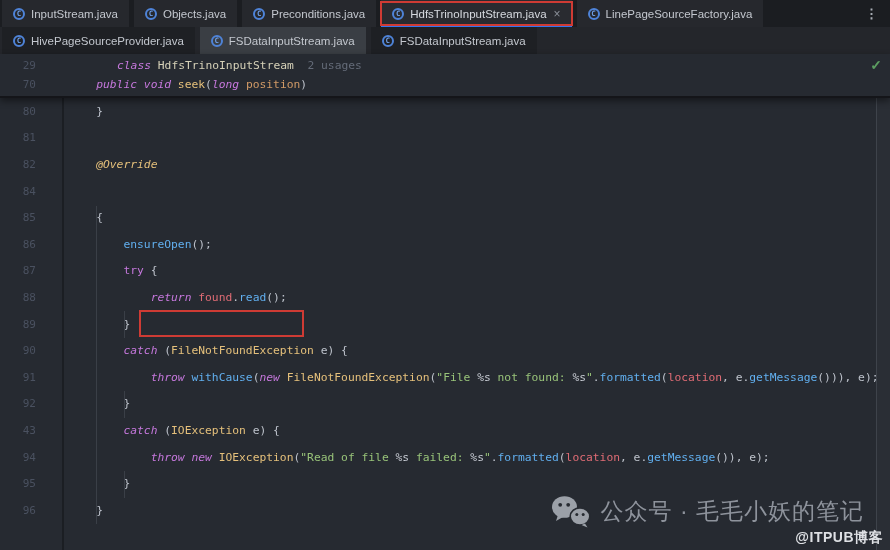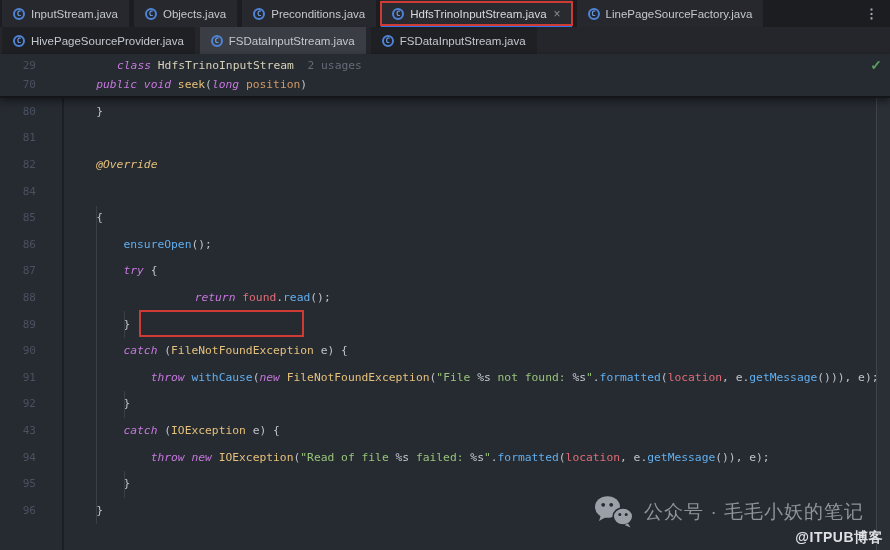--- a/index.html
+++ b/index.html
@@ -77,21 +77,21 @@
     position:absolute;top:3px;right:8px;z-index:4;
     color:#5C9E61;font-size:14px;font-weight:bold;
   }
   .track{
     position:absolute;right:0;top:0;bottom:0;width:13px;z-index:1;
     background:#2A2E35;border-left:1px solid #3E434B;
   }
   
   .wm{
     position:absolute;right:26px;bottom:22px;z-index:5;display:flex;align-items:center;gap:10px;
-    color:#8E939C;font-size:19px;letter-spacing:1px;
+    color:#8E939C;font-size:23px;letter-spacing:1px;
   }
   .itpub{
     position:absolute;right:7px;bottom:3px;z-index:5;
     color:#DEE0E4;font-size:14px;font-weight:bold;letter-spacing:.5px;
   }
 </style>
 </head>
 <body style="--editor-bg: #262A31; --accent-blue: #3574F0; --annotation-red: #CE3B34;">
 
 <div class="tabrow row1">
@@ -179,26 +179,26 @@
         <span class="codetext"><span style="color: rgb(189, 194, 203);">    {</span></span>
       </div>
       <div class="cl">
         <span class="ln">86</span>
         <span class="gut"></span>
         <span class="codetext"><span style="color: rgb(189, 194, 203);">        </span><span style="color: rgb(97, 175, 239);">ensureOpen</span><span style="color: rgb(189, 194, 203);">();</span></span>
       </div>
       <div class="cl">
         <span class="ln">87</span>
         <span class="gut"></span>
-        <span class="codetext"><span style="color: rgb(189, 194, 203);">        </span><span style="color: rgb(198, 120, 221); font-style: italic;">try</span><span style="color: rgb(189, 194, 203);"> {</span></span>
+        <span class="codetext"><span style="color: rgb(189, 194, 203);">        </span><span style="color: rgb(198, 120, 221); ">try</span><span style="color: rgb(189, 194, 203);"> {</span></span>
       </div>
       <div class="cl">
         <span class="ln">88</span>
         <span class="gut"></span>
-        <span class="codetext"><span style="color: rgb(189, 194, 203);">            </span><span style="color: rgb(198, 120, 221); font-style: italic; margin-left: 44px;">return </span><span style="color: rgb(224, 108, 117);">found</span><span style="color: rgb(189, 194, 203);">.</span><span style="color: rgb(97, 175, 239);">read</span><span style="color: rgb(189, 194, 203);">();</span></span>
+        <span class="codetext"><span style="color: rgb(189, 194, 203);">            </span><span style="color: rgb(198, 120, 221); font-style: italic;">return </span><span style="color: rgb(224, 108, 117);">found</span><span style="color: rgb(189, 194, 203);">.</span><span style="color: rgb(97, 175, 239);">read</span><span style="color: rgb(189, 194, 203);">();</span></span>
       </div>
       <div class="cl">
         <span class="ln">89</span>
         <span class="gut"></span>
         <span class="codetext"><span style="color: rgb(189, 194, 203);">        }</span></span>
       </div>
       <div class="cl">
         <span class="ln">90</span>
         <span class="gut"></span>
         <span class="codetext"><span style="color: rgb(189, 194, 203);">        </span><span style="color: rgb(198, 120, 221); font-style: italic;">catch</span><span style="color: rgb(189, 194, 203);"> (</span><span style="color: rgb(229, 192, 123);">FileNotFoundException</span><span style="color: rgb(189, 194, 203);"> e) {</span></span>

